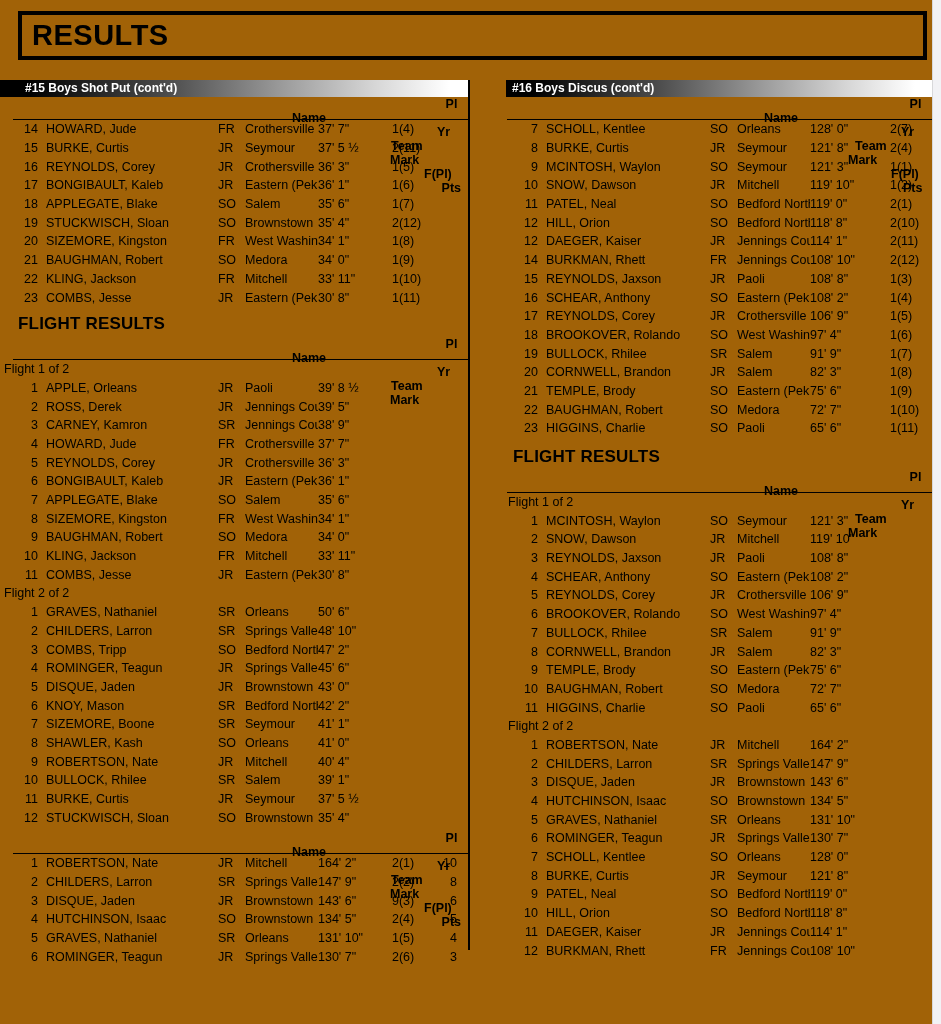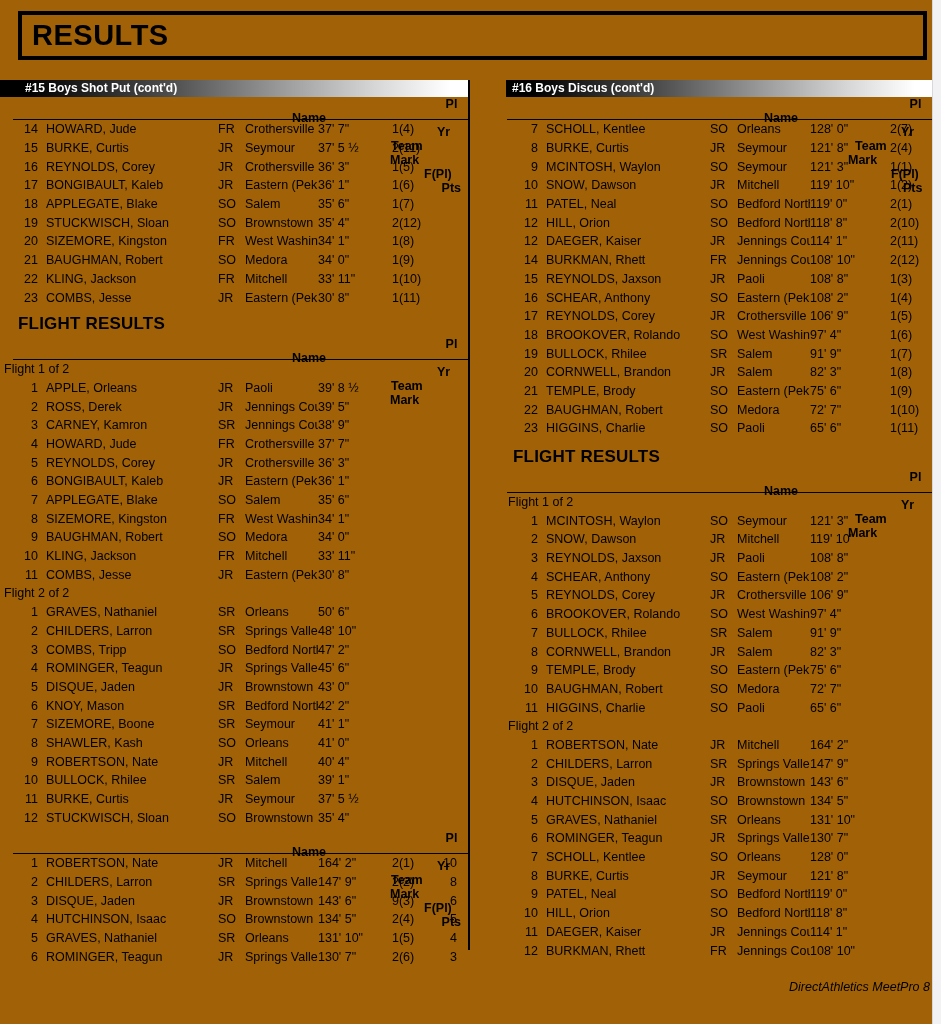--- a/index.html
+++ b/index.html
@@ -857,19 +857,18 @@
             <span class="c nm">BURKMAN, Rhett</span>
             <span class="c yr">FR</span>
             <span class="c tm">Jennings Cou</span>
             <span class="c mk">108' 10"</span>
             <span class="c fp"></span>
             <span class="c pt"></span>
           </div>
         </div>
     </section>
 
-    <div class="footer">DirectAthletics MeetPro 8</div>
 
   </div>
 
   <div class="gutter"></div>
 
 </div>
 
 </body></html>

